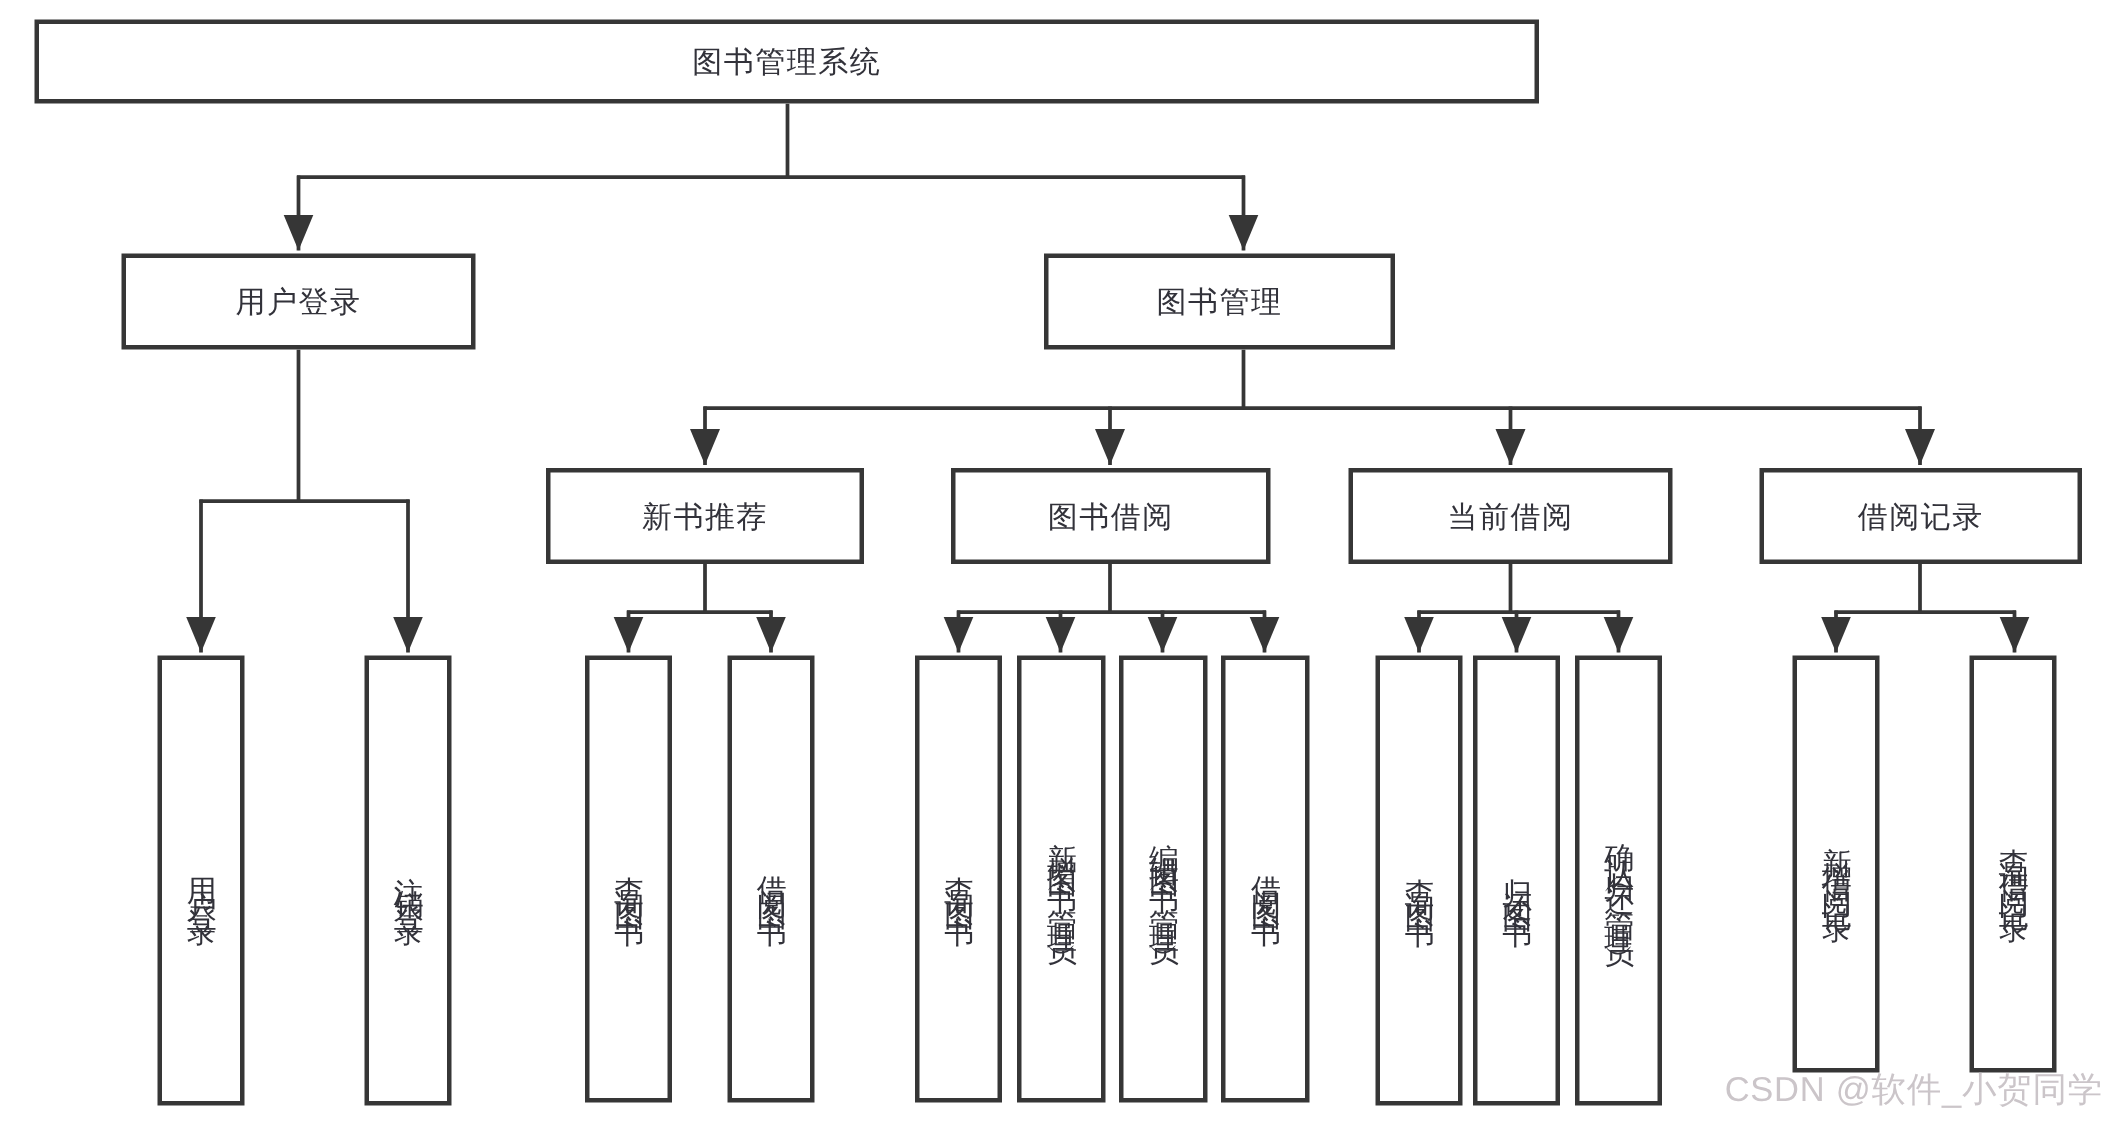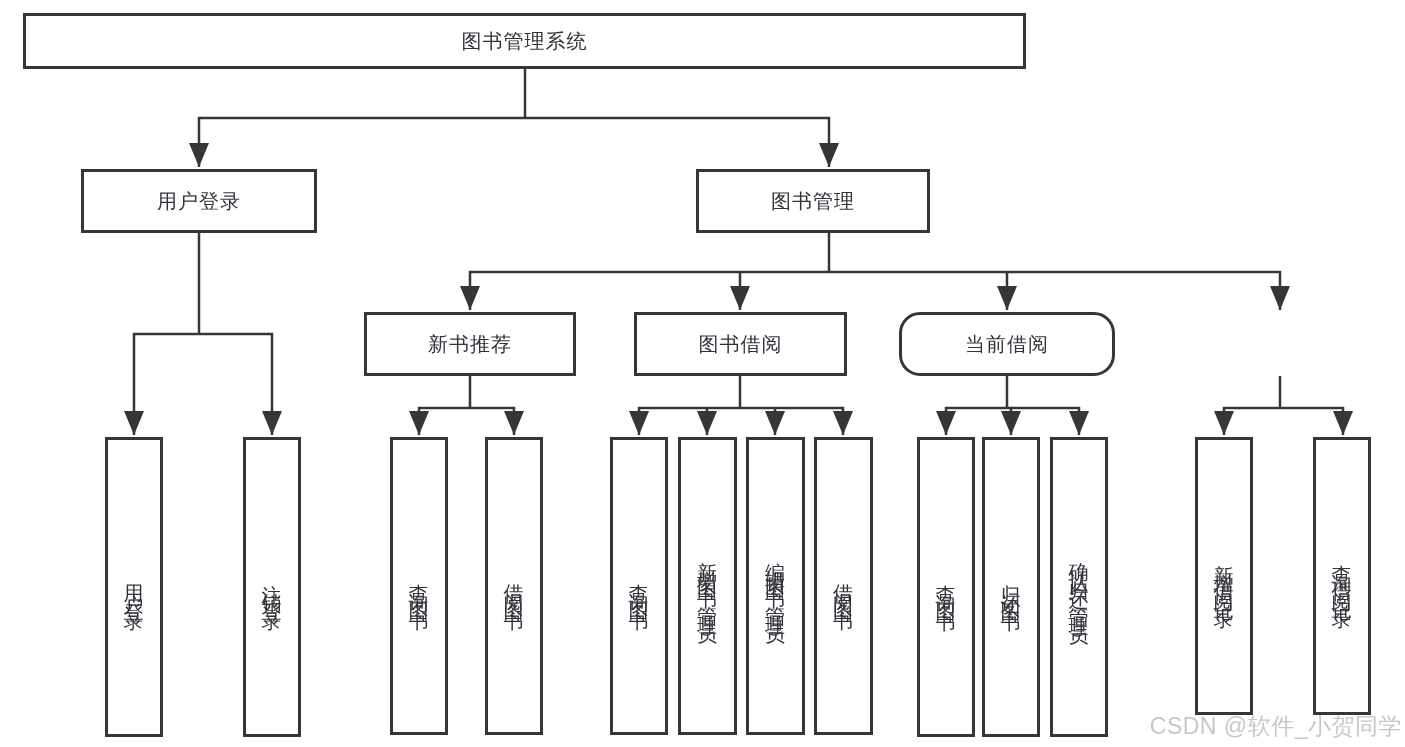--- a/index.html
+++ b/index.html
@@ -99,21 +99,22 @@
     <line x1="1343" y1="407" x2="1343" y2="435" marker-end="url(#arr)"></line>
   </svg>
 
   <div class="node hbox" style="left:23px; top:13px; width:1003px; height:56px;">图书管理系统</div>
 
   <div class="node hbox" style="left:81px; top:169px; width:236px; height:64px;">用户登录</div>
   <div class="node hbox" style="left:696px; top:169px; width:234px; height:64px;">图书管理</div>
 
   <div class="node hbox" style="left:364px; top:312px; width:212px; height:64px;">新书推荐</div>
   <div class="node hbox" style="left:634px; top:312px; width:213px; height:64px;">图书借阅</div>
-  <div class="node hbox" style="left:899px; top:312px; width:216px; height:64px;border-radius:21px;">当前借阅</div>
+  <div class="node hbox" style="left:899px; top:312px; width:216px; height:64px;">当前借阅</div>
+  <div class="node hbox" style="left:1173px; top:312px; width:215px; height:64px;">借阅记录</div>
 
   <div class="node vbox" style="left:105px; top:437px; width:58px; height:300px;">
     <span>用户登录</span>
   </div>
   <div class="node vbox" style="left:243px; top:437px; width:58px; height:300px;">
     <span>注销登录</span>
   </div>
 
   <div class="node vbox" style="left:390px; top:437px; width:58px; height:298px;">
     <span>查询图书</span>

